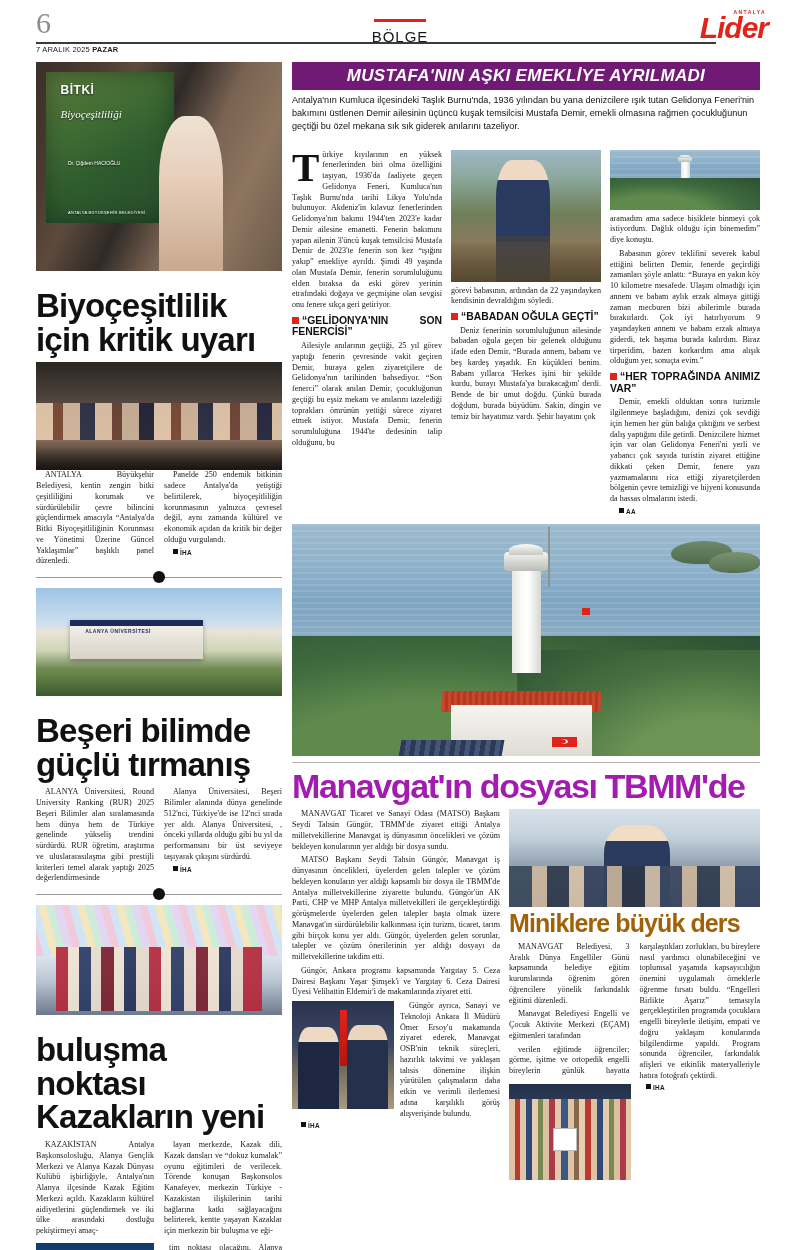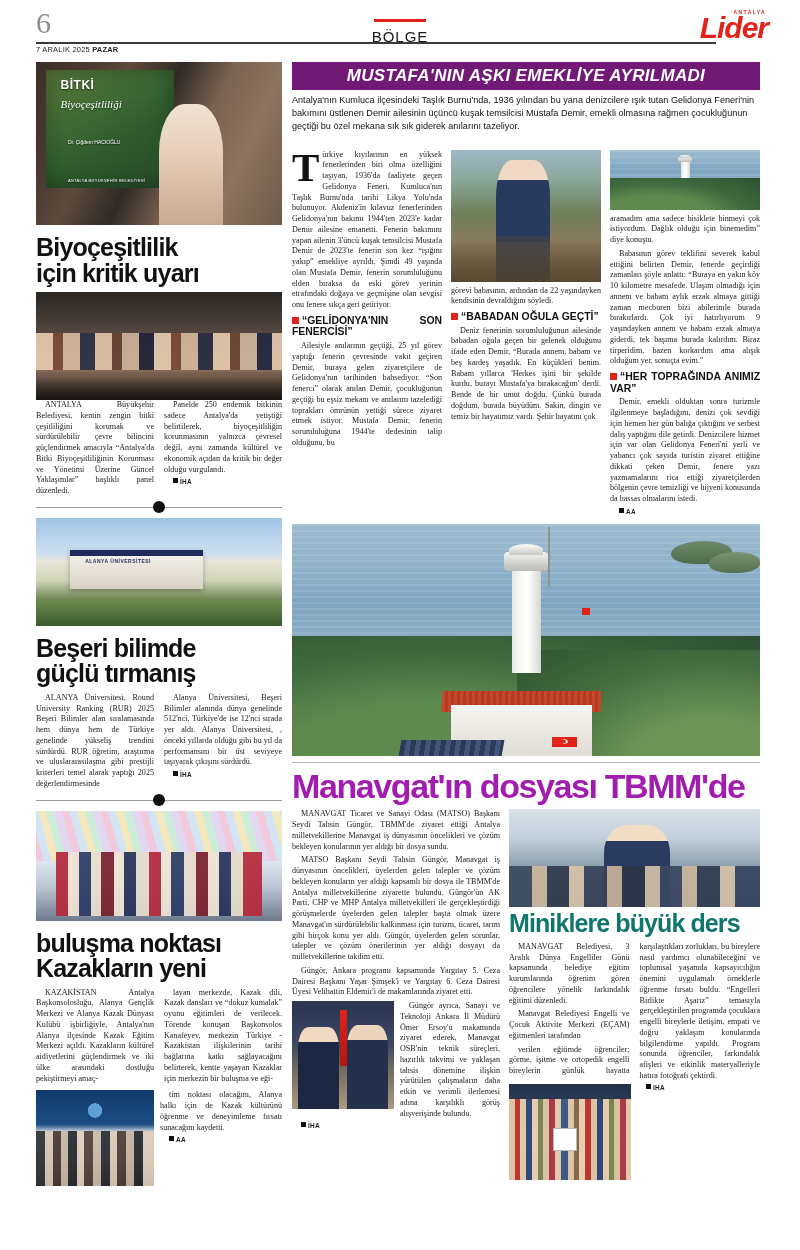--- a/index.html
+++ b/index.html
@@ -238,22 +238,22 @@
     opacity:.95;
   }
   .ph-kids:after{
     content:"";position:absolute;left:36%;top:46%;width:18%;height:22%;
     background:#fff;border:1px solid #bbb;
   }
 
   
   .hl-col{
     font-family:"Liberation Sans",sans-serif;font-weight:bold;
-    font-size:25px;line-height:1.02;letter-spacing:-.8px;color:#111;
-    margin:10px 0 6px 0;
+    font-size:33px;line-height:1.02;letter-spacing:-.8px;color:#111;
+    margin:18px 0 6px 0;
   }
   .kicker{
     background:#701a75;color:#fff;text-align:center;
     font-family:"Liberation Sans",sans-serif;font-weight:bold;font-style:italic;
     font-size:17px;letter-spacing:.3px;padding:4px 0 4px 0;
   }
   .hl-main{
     font-family:"Liberation Sans",sans-serif;font-weight:bold;
     font-size:55px;line-height:.93;letter-spacing:-2.2px;color:#111;
     margin:6px 0 4px 0;text-align:left;
@@ -262,21 +262,21 @@
     font-family:"Liberation Sans",sans-serif;font-size:9.1px;line-height:1.45;
     color:#111;margin:4px 0 8px 0;
   }
   .hl-manavgat{
     font-family:"Liberation Sans",sans-serif;font-weight:bold;
     font-size:34px;line-height:1;letter-spacing:-1.4px;color:#a21caf;
     margin:6px 0 6px 0;
   }
   .hl-mini{
     font-family:"Liberation Sans",sans-serif;font-weight:bold;
-    font-size:25px;line-height:1.02;letter-spacing:-.9px;color:#0f766e;
+    font-size:25px;line-height:1.02;letter-spacing:-.9px;color:#a16207;
     margin:4px 0 5px 0;
   }
 
   
   .body2{
     column-count:2;column-gap:10px;
     font-family:"Liberation Serif",serif;font-size:8.1px;line-height:1.33;
     text-align:justify;hyphens:auto;color:#1a1a1a;
   }
   .body1{
@@ -325,21 +325,21 @@
     </div>
     <div class="logo">
       <span class="logo-sup">ANTALYA</span>
       <span class="logo-main">Lider</span>
     </div>
   </div>
 
   <div class="col-left">
 
     <div>
-      <div class="photo ph-podium" style="width:100%;height:163px;">
+      <div class="photo ph-podium" style="width:100%;height:209px;">
         <div class="ph-slide-t1">BİTKİ</div>
         <div class="ph-slide-t2">Biyoçeşitliliği</div>
         <div class="ph-slide-t3">Dr. Çiğdem HACIOĞLU</div>
         <div class="ph-slide-t4">ANTALYA BÜYÜKŞEHİR BELEDİYESİ</div>
       </div>
       <div class="hl-col">
         <div>Biyoçeşitlilik</div>
         <div>için kritik uyarı</div>
       </div>
       <div class="photo ph-panel" style="width:100%;height:108px;"></div>

